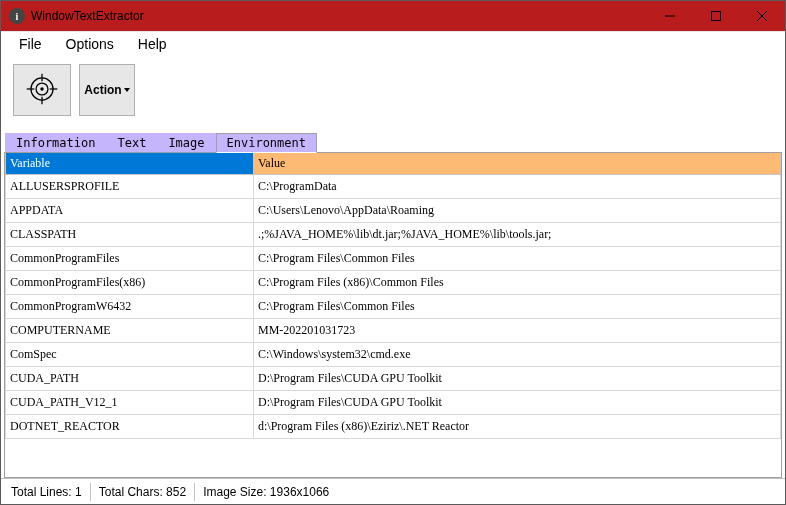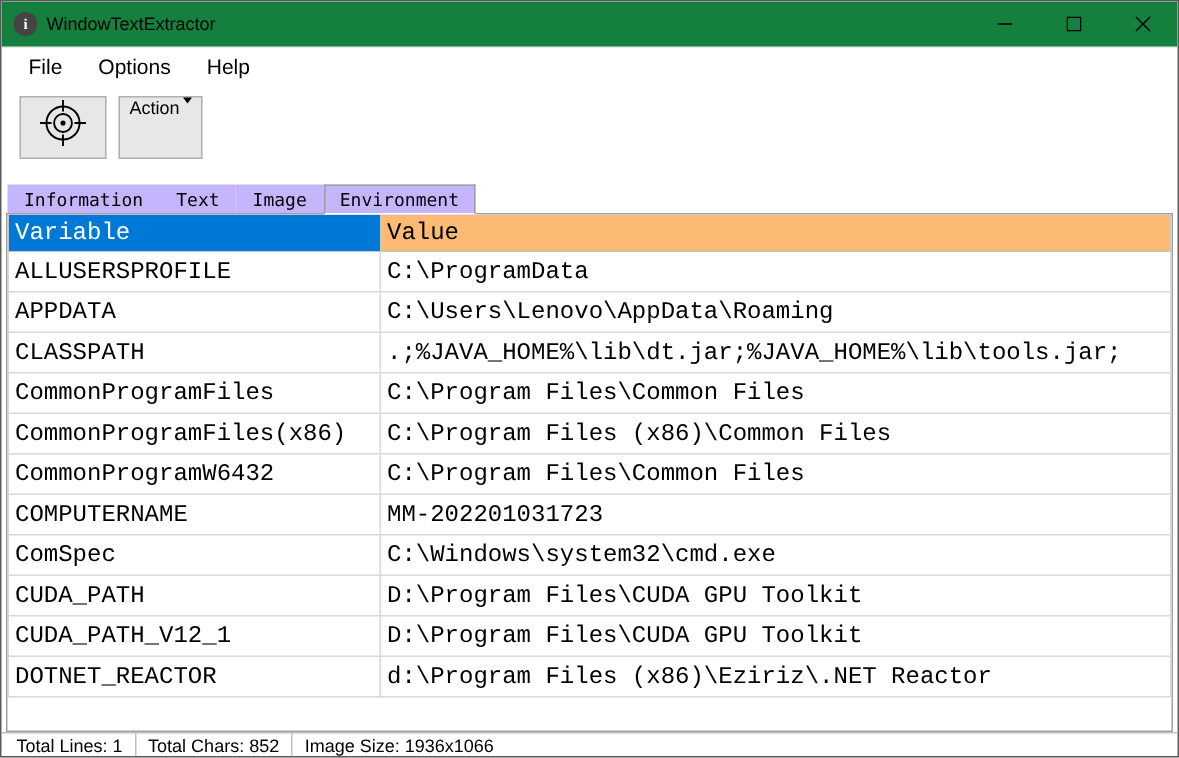--- a/index.html
+++ b/index.html
@@ -1,42 +1,42 @@
 <!DOCTYPE html>
 <html><head>
 <meta charset="utf-8">
 <style>
 * { box-sizing: border-box; margin: 0; padding: 0; }
 body { font-family: "Segoe UI", Tahoma, sans-serif; font-size: 12px; background: #fff; width: 786px; height: 505px; overflow: hidden; display: flex; flex-direction: column; border: 1px solid #5a5a5a; }
-.titlebar { background: #15803d; height: 31px; display: flex; align-items: center; padding-left: 8px; border-bottom: 1px solid #e8e8e8; }
+.titlebar { background: #b91c1c; height: 31px; display: flex; align-items: center; padding-left: 8px; border-bottom: 1px solid #e8e8e8; }
 .titlebar .app-icon { width: 16px; height: 16px; border-radius: 50%; background: #444; display: flex; align-items: center; justify-content: center; margin-right: 6px; }
 .titlebar .app-icon::after { content: "i"; color: #fff; font-weight: bold; font-size: 10px; font-family: Georgia, serif; }
 .titlebar .title { flex: 1; color: #000; font-size: 12px; }
 .titlebar .win-controls { display: flex; height: 100%; }
 .titlebar .win-btn { width: 46px; height: 100%; display: flex; align-items: center; justify-content: center; cursor: pointer; }
 .titlebar .win-btn svg { width: 10px; height: 10px; }
 .menubar { height: 24px; display: flex; align-items: center; padding: 0 8px; gap: 4px; }
 .menubar .menu-item { padding: 2px 10px; cursor: pointer; font-size: 14px; }
 .toolbar { padding: 8px 12px 16px 12px; display: flex; gap: 8px; }
-.toolbar .tool-btn { width: 58px; height: 42px; background: #e7e7e7; border: 1px solid #b0b0b0; display: flex; justify-content: center; cursor: pointer; }
+.toolbar .tool-btn { width: 58px; height: 52px; background: #e7e7e7; border: 1px solid #b0b0b0; display: flex; align-items: center; justify-content: center; cursor: pointer; font-weight: bold; }
 .toolbar .tool-btn.action { width: 56px; font-size: 12px; }
 .toolbar .tool-btn.action .caret { display: inline-block; width: 0; height: 0; border-left: 3px solid transparent; border-right: 3px solid transparent; border-top: 4px solid #000; margin-left: 2px; vertical-align: middle; }
 .crosshair-icon svg { width: 34px; height: 34px; }
 .tabstrip { display: flex; padding-left: 4px; }
 .tabstrip .tab { padding: 2px 10px; border: 1px solid transparent; font-family: "SimSun", "MS Sans Serif", monospace; font-size: 12px; cursor: pointer; position: relative; top: 1px; background: #c4b5fd; }
 .tabstrip .tab.active { border: 1px solid #a0a0a0; border-bottom: 1px solid #fff; z-index: 2; }
 .content { flex: 1; border: 1px solid #a0a0a0; margin: 0 3px; display: flex; flex-direction: column; overflow: hidden; position: relative; }
 .grid-wrap { flex: 1; overflow-y: scroll; overflow-x: hidden; }
-.grid { width: 100%; border-collapse: collapse; table-layout: fixed; font-family: Liberation Mono, monospace; font-size: 16px; }
+.grid { width: 100%; border-collapse: collapse; table-layout: fixed; font-family: Liberation Serif, serif; font-size: 12px; }
 .grid th { text-align: left; font-weight: normal; padding: 3px 4px; border: 1px solid #c6c6c6; border-top: none; position: sticky; top: 0; }
 .grid th.var { background: #0078d7; color: #fff; width: 248px; }
 .grid th.val { background: #fdba74; color: #000; }
 .grid td { padding: 4px 4px; border: 1px solid #d8d8d8; white-space: nowrap; overflow: hidden; text-overflow: clip; }
 .grid td.var { width: 248px; }
-.statusbar { height: 16px; border-top: 1px solid #c0c0c0; display: flex; align-items: center; font-size: 12px; padding: 0 2px; }
+.statusbar { height: 26px; border-top: 1px solid #c0c0c0; display: flex; align-items: center; font-size: 12px; padding: 0 2px; }
 .statusbar .cell { padding: 0 8px; border-right: 1px solid #c0c0c0; height: 18px; display: flex; align-items: center; }
 .statusbar .cell:last-child { border-right: none; }
 ::-webkit-scrollbar { width: 17px; }
 ::-webkit-scrollbar-track { background: #f0f0f0; }
 ::-webkit-scrollbar-thumb { background: #cdcdcd; }
 ::-webkit-scrollbar-button { background: #f0f0f0; height: 17px; display: block; }
 </style>
 </head>
 <body>
 

